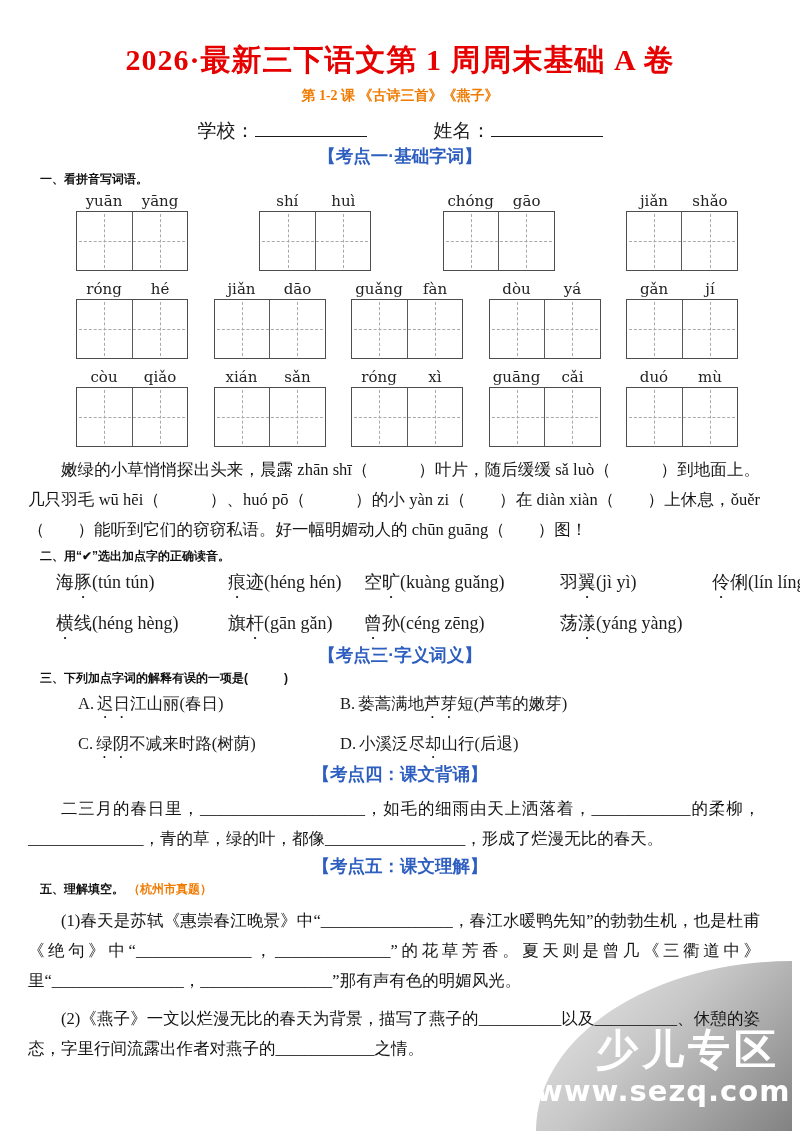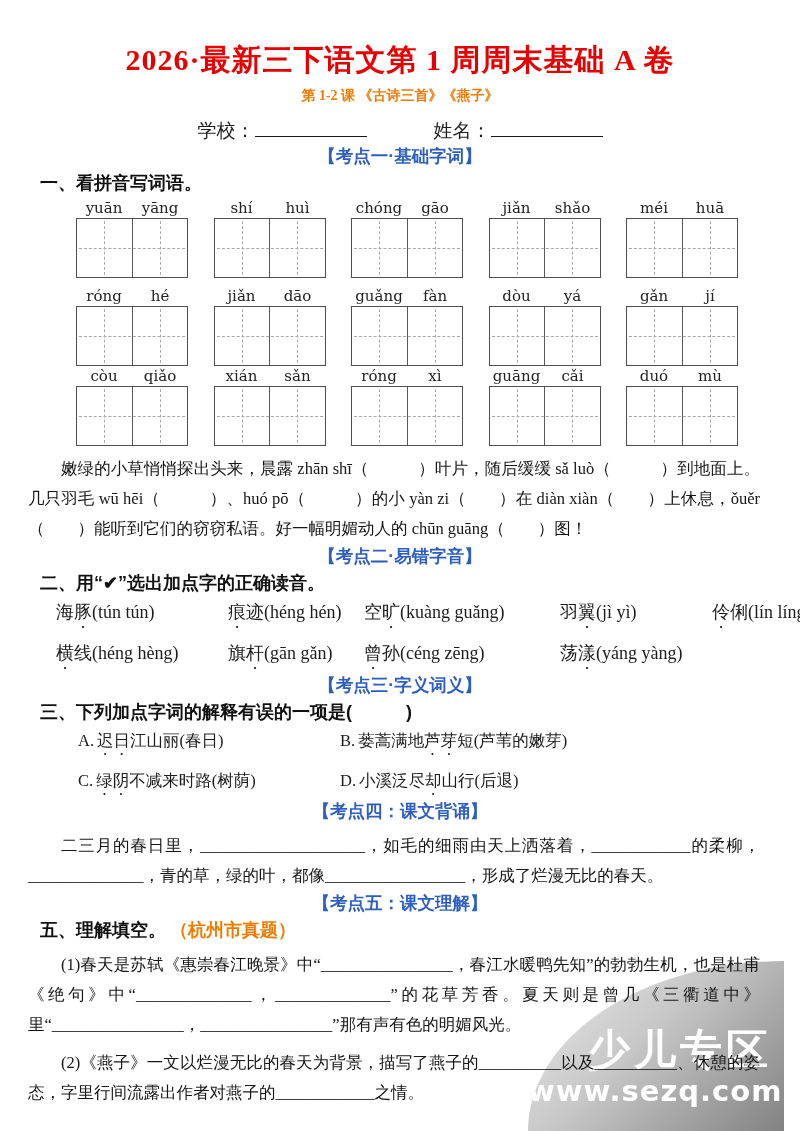--- a/index.html
+++ b/index.html
@@ -25,21 +25,21 @@
   .blank {
     display:inline-block; width:112px; height:1em;
     border-bottom:1.6px solid #1a1a1a; vertical-align:baseline;
   }
   .sech {
     text-align:center; font-size:17.5px; font-weight:bold;
     color:var(--section-blue,#2e5fc0);
     font-family:"Liberation Sans", sans-serif;
   }
   .qt {
-    margin:3px 0 0 40px; font-size:18px; font-weight:bold;
+    margin:3px 0 0 40px; font-size:12px; font-weight:bold;
     font-family:"Liberation Sans", sans-serif; color:#111;
   }
   .tag { color:var(--subtitle-orange,#f07b00); margin-left:4px;text-align:center; }
   
   .pingrid {
     display:flex; justify-content:space-between;
     margin-top:3px; padding:0 62px 0 76px;
   }
   .pgroup { width:112px; }
   .pline { display:flex; height:20px; font-size:15px; font-family:"DejaVu Serif", serif; color:#222; }
@@ -78,21 +78,21 @@
     text-emphasis-position:under right;
   }
   
   .opts {
     display:grid; grid-template-columns:262px auto;
     margin:5px 20px 0 78px; row-gap:10px; font-size:16.5px; line-height:24px;
   }
   .ol { margin-right:3px; }
   
   .corner {
-    position:absolute; right:16px; bottom:0; z-index:-1;
+    position:absolute; right:8px; bottom:0; z-index:-1;
     width:256px; height:170px; box-sizing:border-box;
     padding:66px 12px 0 0; text-align:right;
     background:linear-gradient(135deg,#ececec 0%,#c7c7c7 45%,#828282 100%);
     border-top-left-radius:100%;
   }
   .wm1 {
     font-family:"DejaVu Sans", sans-serif; font-weight:bold; color:#ffffff;
     font-size:42px; line-height:46px; letter-spacing:4px;
   }
   .wm2 {
@@ -154,30 +154,20 @@
     <div class="pline">
       <span class="syl">jiǎn</span>
       <span class="syl">shǎo</span>
     </div>
     <div class="tbox">
       <div class="cell"></div>
       <div class="cell"></div>
     </div>
   </div>
 
-  <div class="pgroup">
-    <div class="pline">
-      <span class="syl">méi</span>
-      <span class="syl">huā</span>
-    </div>
-    <div class="tbox">
-      <div class="cell"></div>
-      <div class="cell"></div>
-    </div>
-  </div>
 </div>
   <div class="pingrid" id="pinrow-1" style="margin-top:8px;">
   <div class="pgroup">
     <div class="pline">
       <span class="syl">róng</span>
       <span class="syl">hé</span>
     </div>
     <div class="tbox">
       <div class="cell"></div>
       <div class="cell"></div>
@@ -221,21 +211,21 @@
     <div class="pline">
       <span class="syl">gǎn</span>
       <span class="syl">jí</span>
     </div>
     <div class="tbox">
       <div class="cell"></div>
       <div class="cell"></div>
     </div>
   </div>
 </div>
-  <div class="pingrid" id="pinrow-2" style="margin-top:0;">
+  <div class="pingrid" id="pinrow-2" style="margin-top:8px;">
   <div class="pgroup">
     <div class="pline">
       <span class="syl">còu</span>
       <span class="syl">qiǎo</span>
     </div>
     <div class="tbox">
       <div class="cell"></div>
       <div class="cell"></div>
     </div>
   </div>
@@ -280,21 +270,20 @@
     </div>
     <div class="tbox">
       <div class="cell"></div>
       <div class="cell"></div>
     </div>
   </div>
 </div>
 
   <div class="para ind">嫩绿的小草悄悄探出头来，晨露 zhān shī（　　　）叶片，随后缓缓 sǎ luò（　　　）到地面上。几只羽毛 wū hēi（　　　）、huó pō（　　　）的小 yàn zi（　　）在 diàn xiàn（　　）上休息，ǒuěr（　　）能听到它们的窃窃私语。好一幅明媚动人的 chūn guāng（　　）图！</div>
 
-  <div class="sech">【考点二·易错字音】</div>
   <div class="qt">二、用“✔”选出加点字的正确读音。</div>
   <div class="wgrid" id="wgrid">
   <span class="word"><span class="wb">海</span><span class="wd dot">豚</span><span class="wa"></span><span class="wp">(tún tún)</span></span>
 
   <span class="word"><span class="wb"></span><span class="wd dot">痕</span><span class="wa">迹</span><span class="wp">(héng hén)</span></span>
 
   <span class="word"><span class="wb">空</span><span class="wd dot">旷</span><span class="wa"></span><span class="wp">(kuàng guǎng)</span></span>
 
   <span class="word"><span class="wb">羽</span><span class="wd dot">翼</span><span class="wa"></span><span class="wp">(jì yì)</span></span>
 

